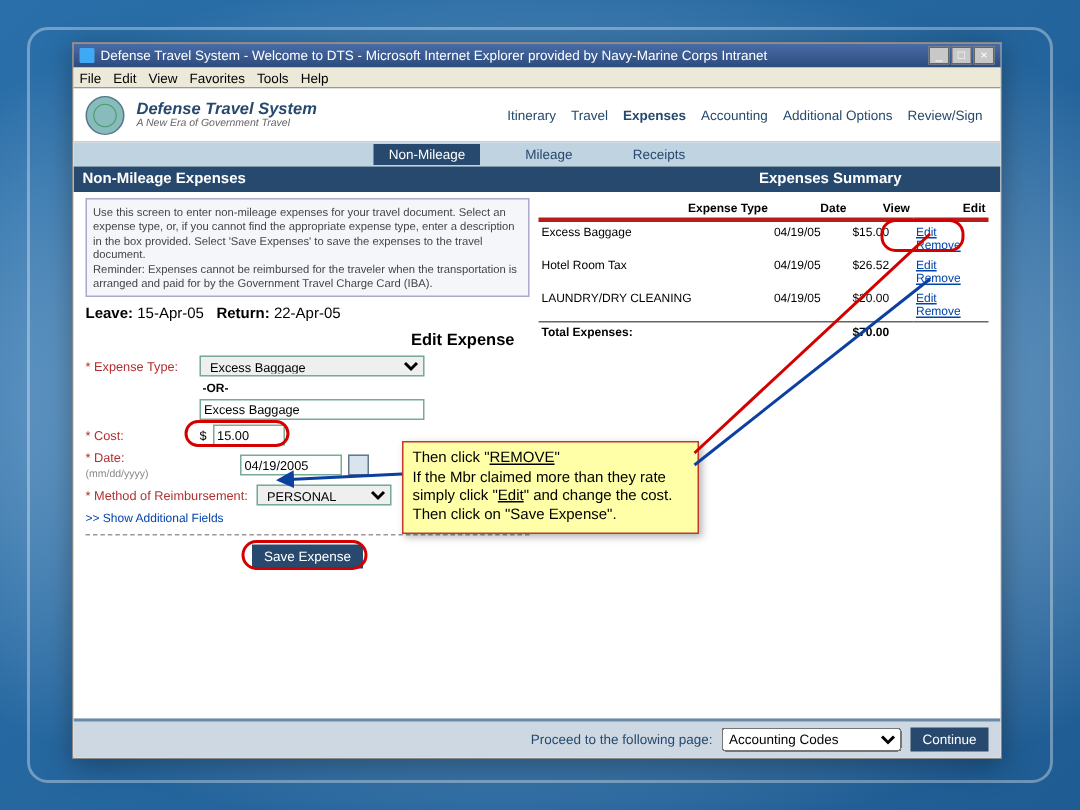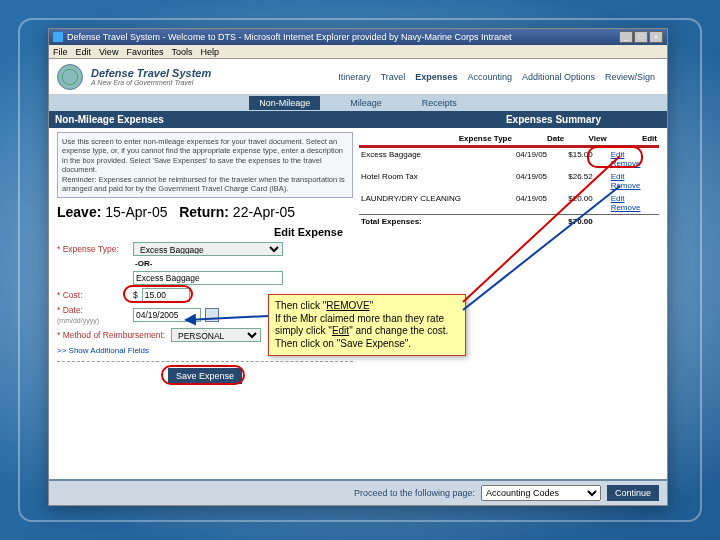--- a/index.html
+++ b/index.html
@@ -71,21 +71,21 @@
     padding:3px 6px;display:flex;
   }
   .section-bar .right { margin-left:auto;padding-right:60px; }
   .main { flex:1;display:flex;gap:6px;padding:4px 8px; }
   .leftcol { width:296px; }
   .rightcol { flex:1; }
   .instr {
     border:1px solid #aac; background:#f4f6fa; font-size:7.5px; color:#444;
     padding:4px; line-height:1.25;
   }
-  .lr-row { font-size:14px;margin:6px 0;font-weight:bold; }
+  .lr-row { font-size:10px;margin:6px 0;font-weight:bold; }
   .lr-row .lbl { color:#000; }
   .lr-row .date { font-weight:normal; }
   .editexp { font-weight:bold;font-size:11px;color:#000;margin:2px 0 4px 0;text-align:right;padding-right:10px; }
   .form-row { display:flex;align-items:center;margin:3px 0;font-size:8.5px;gap:4px;position:relative; }
   .form-row label { color:#b03030;width:72px; }
   .form-row label.k { color:#b03030; }
   .form-row input, .form-row select {
     font-size:8.5px;border:1px solid #7a9;padding:1px 2px;height:14px;
   }
   .or { font-size:8px;font-weight:bold;margin:2px 0 2px 78px; }
@@ -208,21 +208,21 @@
           <input style="width: 150px;" value="Excess Baggage">
         </div>
         <div class="form-row" style="position:relative;">
           <label class="k">* Cost:</label>
           <span>$</span>
           <input style="width: 48px;" value="15.00">
           <div class="red-ellipse-cost" style="left:66px;top:-3px;"></div>
         </div>
         <div class="form-row">
           <label class="k"><span>* Date:</span><br><span style="font-size:7px;color:#888;">(mm/dd/yyyy)</span></label>
-          <input style="width: 68px;" value="04/19/2005">
+          <input style="width: 68px; margin-left: 27px;" value="04/19/2005">
           <span style="width:14px;height:14px;background:#d8e4ee;border:1px solid #678;display:inline-block;"></span>
         </div>
         <div class="form-row">
           <label class="k" style="width:110px;">* Method of Reimbursement:</label>
           <select style="width:90px;">
             <option>PERSONAL</option>
           </select>
         </div>
         <div style="font-size:8px;margin-top:4px;">
           <a style="color:#0044aa;cursor:pointer;">&gt;&gt; Show Additional Fields</a>

